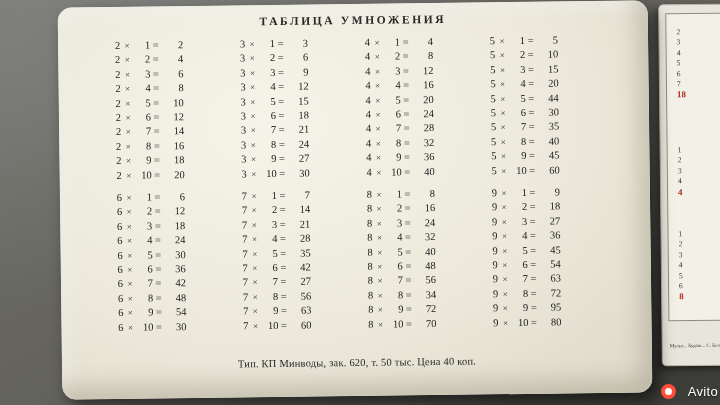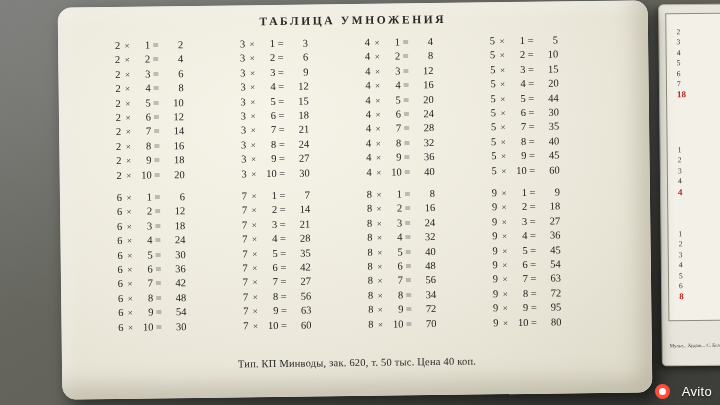--- a/index.html
+++ b/index.html
@@ -145,21 +145,21 @@
     bottom: 28px;
     width: 100%;
     text-align: center;
     font-size: 10.5px;
     color: #2a2a28;
     letter-spacing: 0.2px;
   }
   
   .watermark {
     position: absolute;
-    right: 8px;
+    right: 2px;
     bottom: 6px;
     display: flex;
     align-items: flex-end;
     gap: 12px;
     z-index: 40;
   }
   .wm-logo {
     width: 15px; height: 15px;
     border-radius: 50%;
     background: #ff4d3a;

